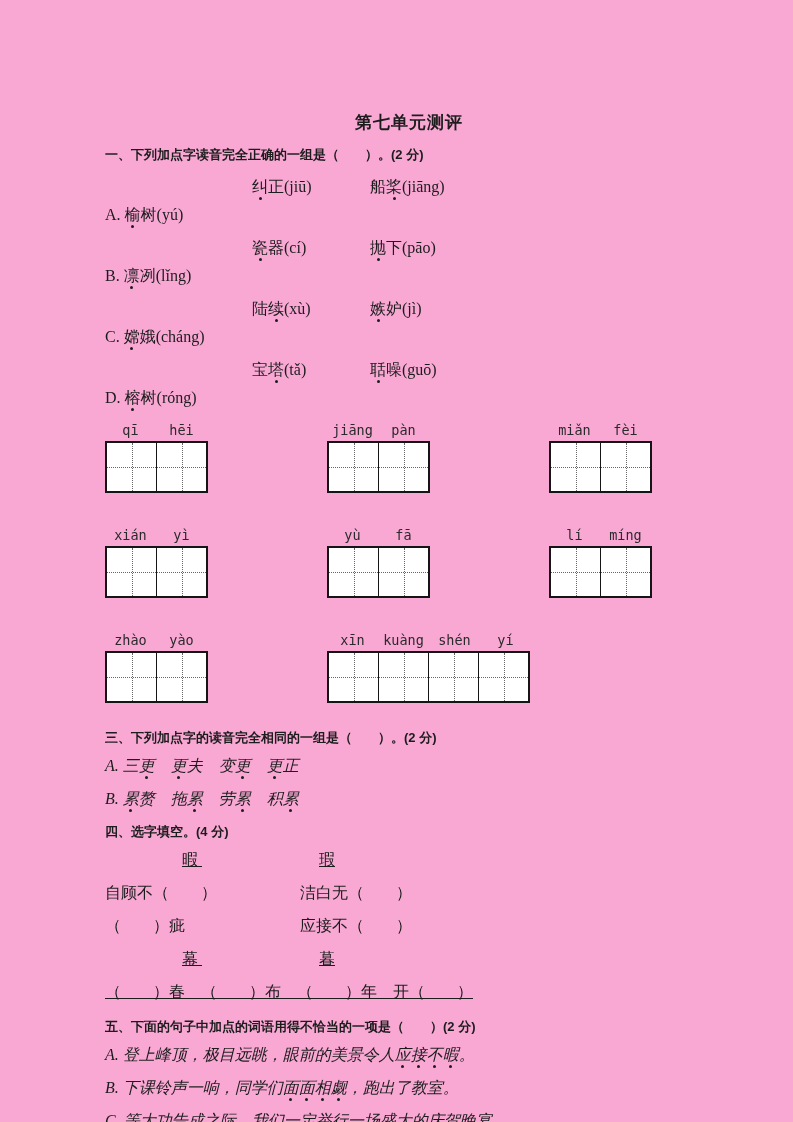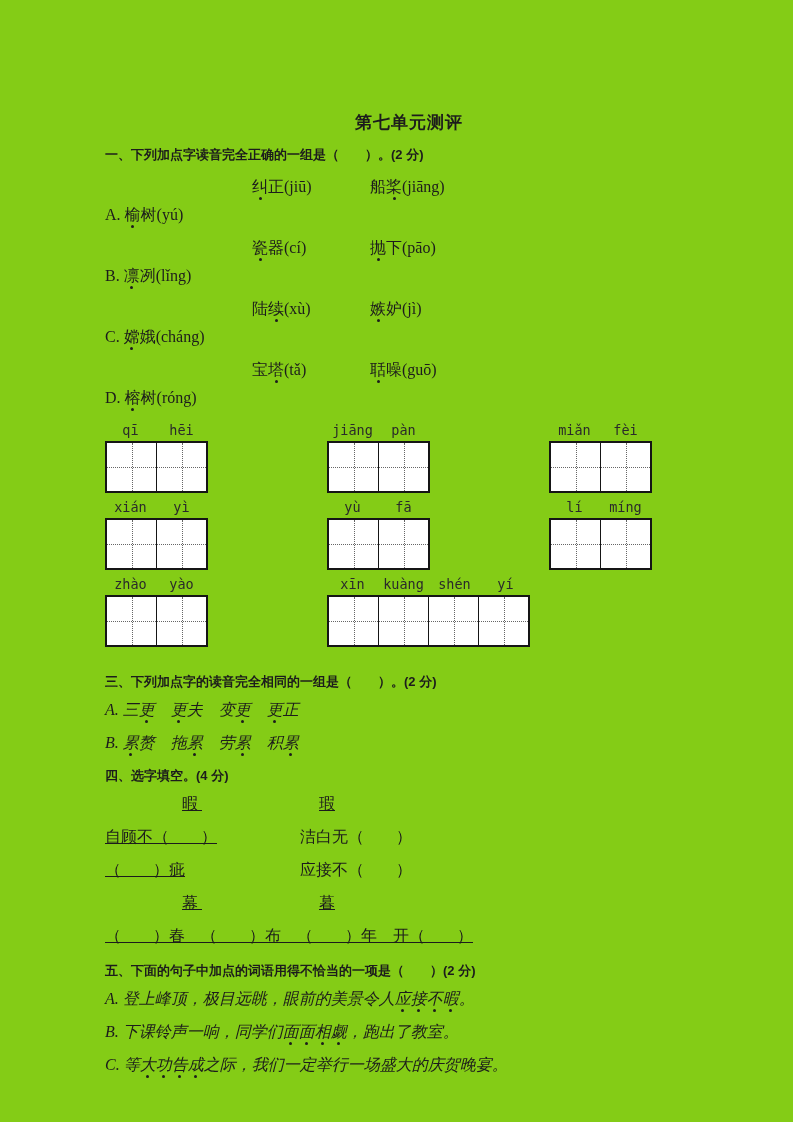--- a/index.html
+++ b/index.html
@@ -1,21 +1,21 @@
 <!DOCTYPE html>
 <html><head>
 <meta charset="utf-8">
 <style>
   html,body { margin:0; padding:0; background:#ffffff; }
   .page {
     position: relative;
     width: 793px;
     height: 1122px;
     margin: 0 auto;
-    background: #84cc16;
+    background: #f9a8d4;
     box-sizing: border-box;
     padding: 112px 95px 0 105px;
     font-family: "Liberation Serif", serif;
     font-size: 16px;
     color: #1c1c1c;
     overflow: hidden;
   }
   .title {
     text-align: center;
     font-family: "Liberation Sans", sans-serif;
@@ -33,21 +33,21 @@
   }
   section { margin: 0; }
   .sec-q1 .rows { margin-top: 4px; }
   .q1-row { display: flex; line-height: 33px; }
   .q1c0 { width: 147px; margin-top: 28px; }
   .q1c1 { width: 118px; }
   .q1c2 { flex: 1; }
 
   .sec-q2 { margin-top: 8px; }
   .py-row { display: flex; margin-top: 6px; }
-  .py-row + .py-row { margin-top: 6px; }
+  .py-row + .py-row { margin-top: 34px; }
   .py-group + .py-group { margin-left: 119px; }
   .py-labels { display: flex; margin-bottom: 2px; }
   .py-syl {
     display: inline-block;
     width: 51px;
     text-align: center;
     font-family: "DejaVu Sans Mono", monospace;
     font-size: 13.5px;
     line-height: 17px;
     color: #2a2a2a;
@@ -80,21 +80,21 @@
   }
 
   .sec-q3 { margin-top: 24px; }
   .segline { line-height: 33px; font-style: italic; }
 
   .sec-q4 { margin-top: 6px; }
   .q4line { line-height: 33px; text-decoration: underline; }
   .q4pair .pairA { margin-left: 77px; }
   .q4pair .pairB { margin-left: 117px; }
   .q4cols { display: flex; line-height: 33px; }
-  .q4c0 { width: 195px; text-decoration: underline; }
+  .q4c0 { width: 195px; }
   .q4c1 { flex: 1; }
 
   .sec-q5 { margin-top: 8px; }
 
   .dotchar { position: relative; display: inline-block; line-height: 1.15; }
   .dotchar::after {
     content: "";
     position: absolute;
     left: 50%;
     margin-left: -1.5px;

